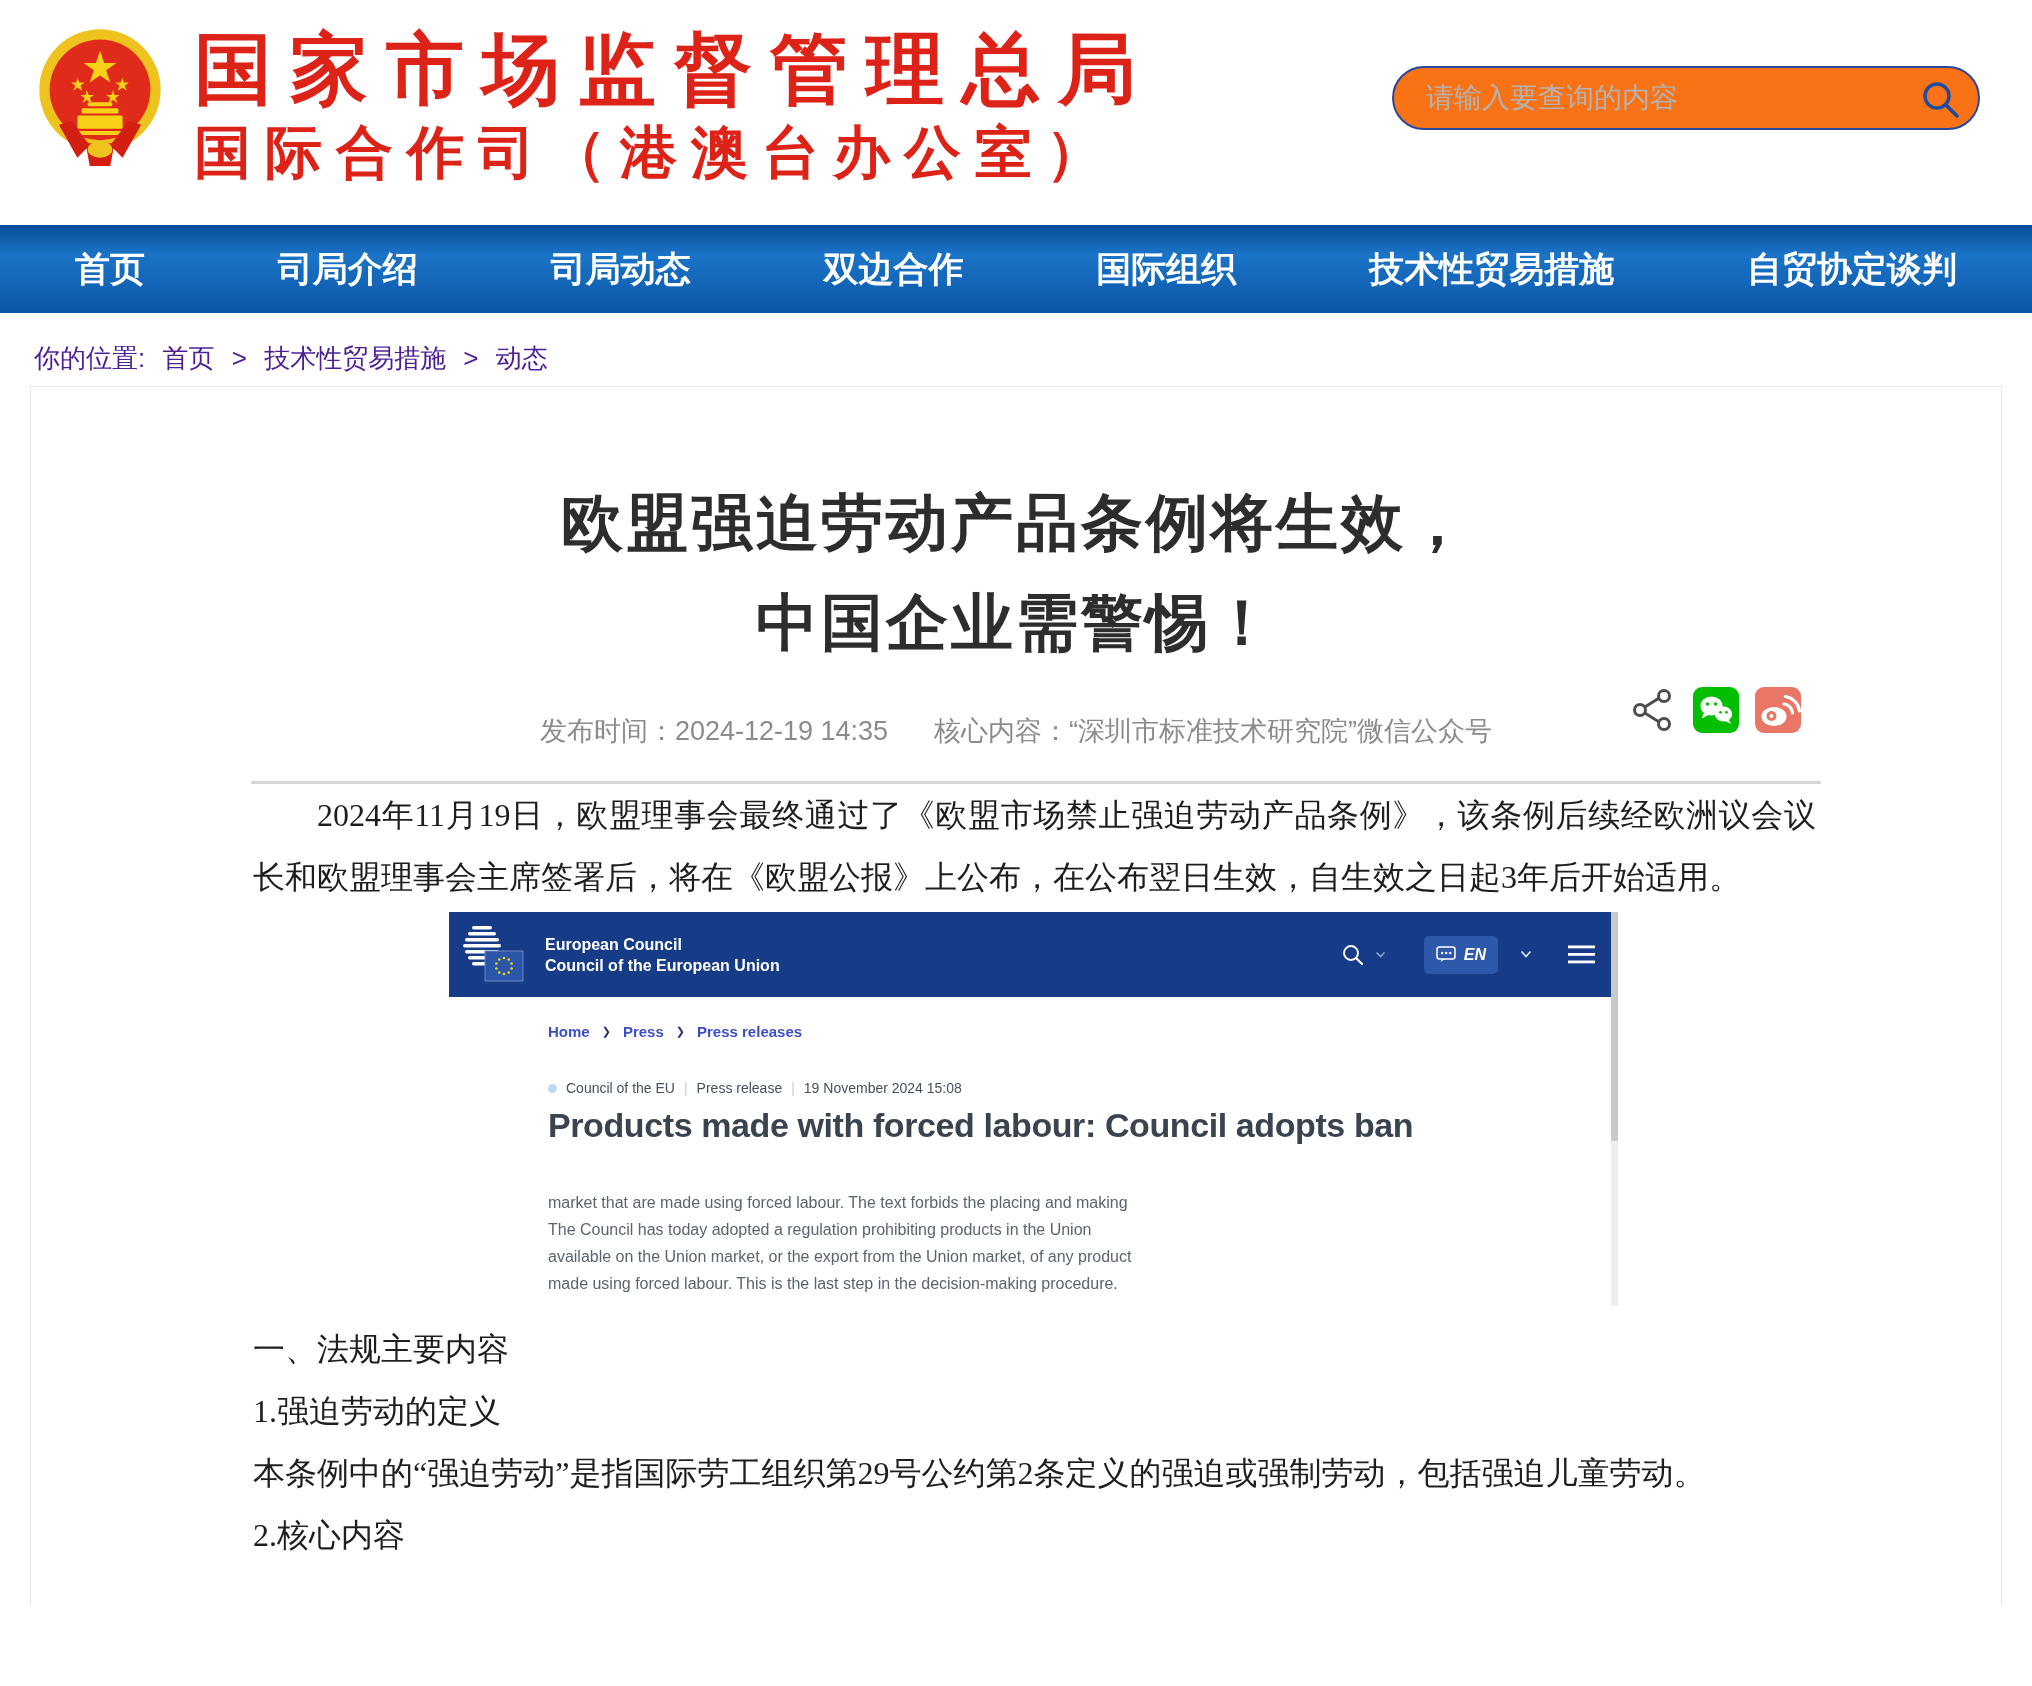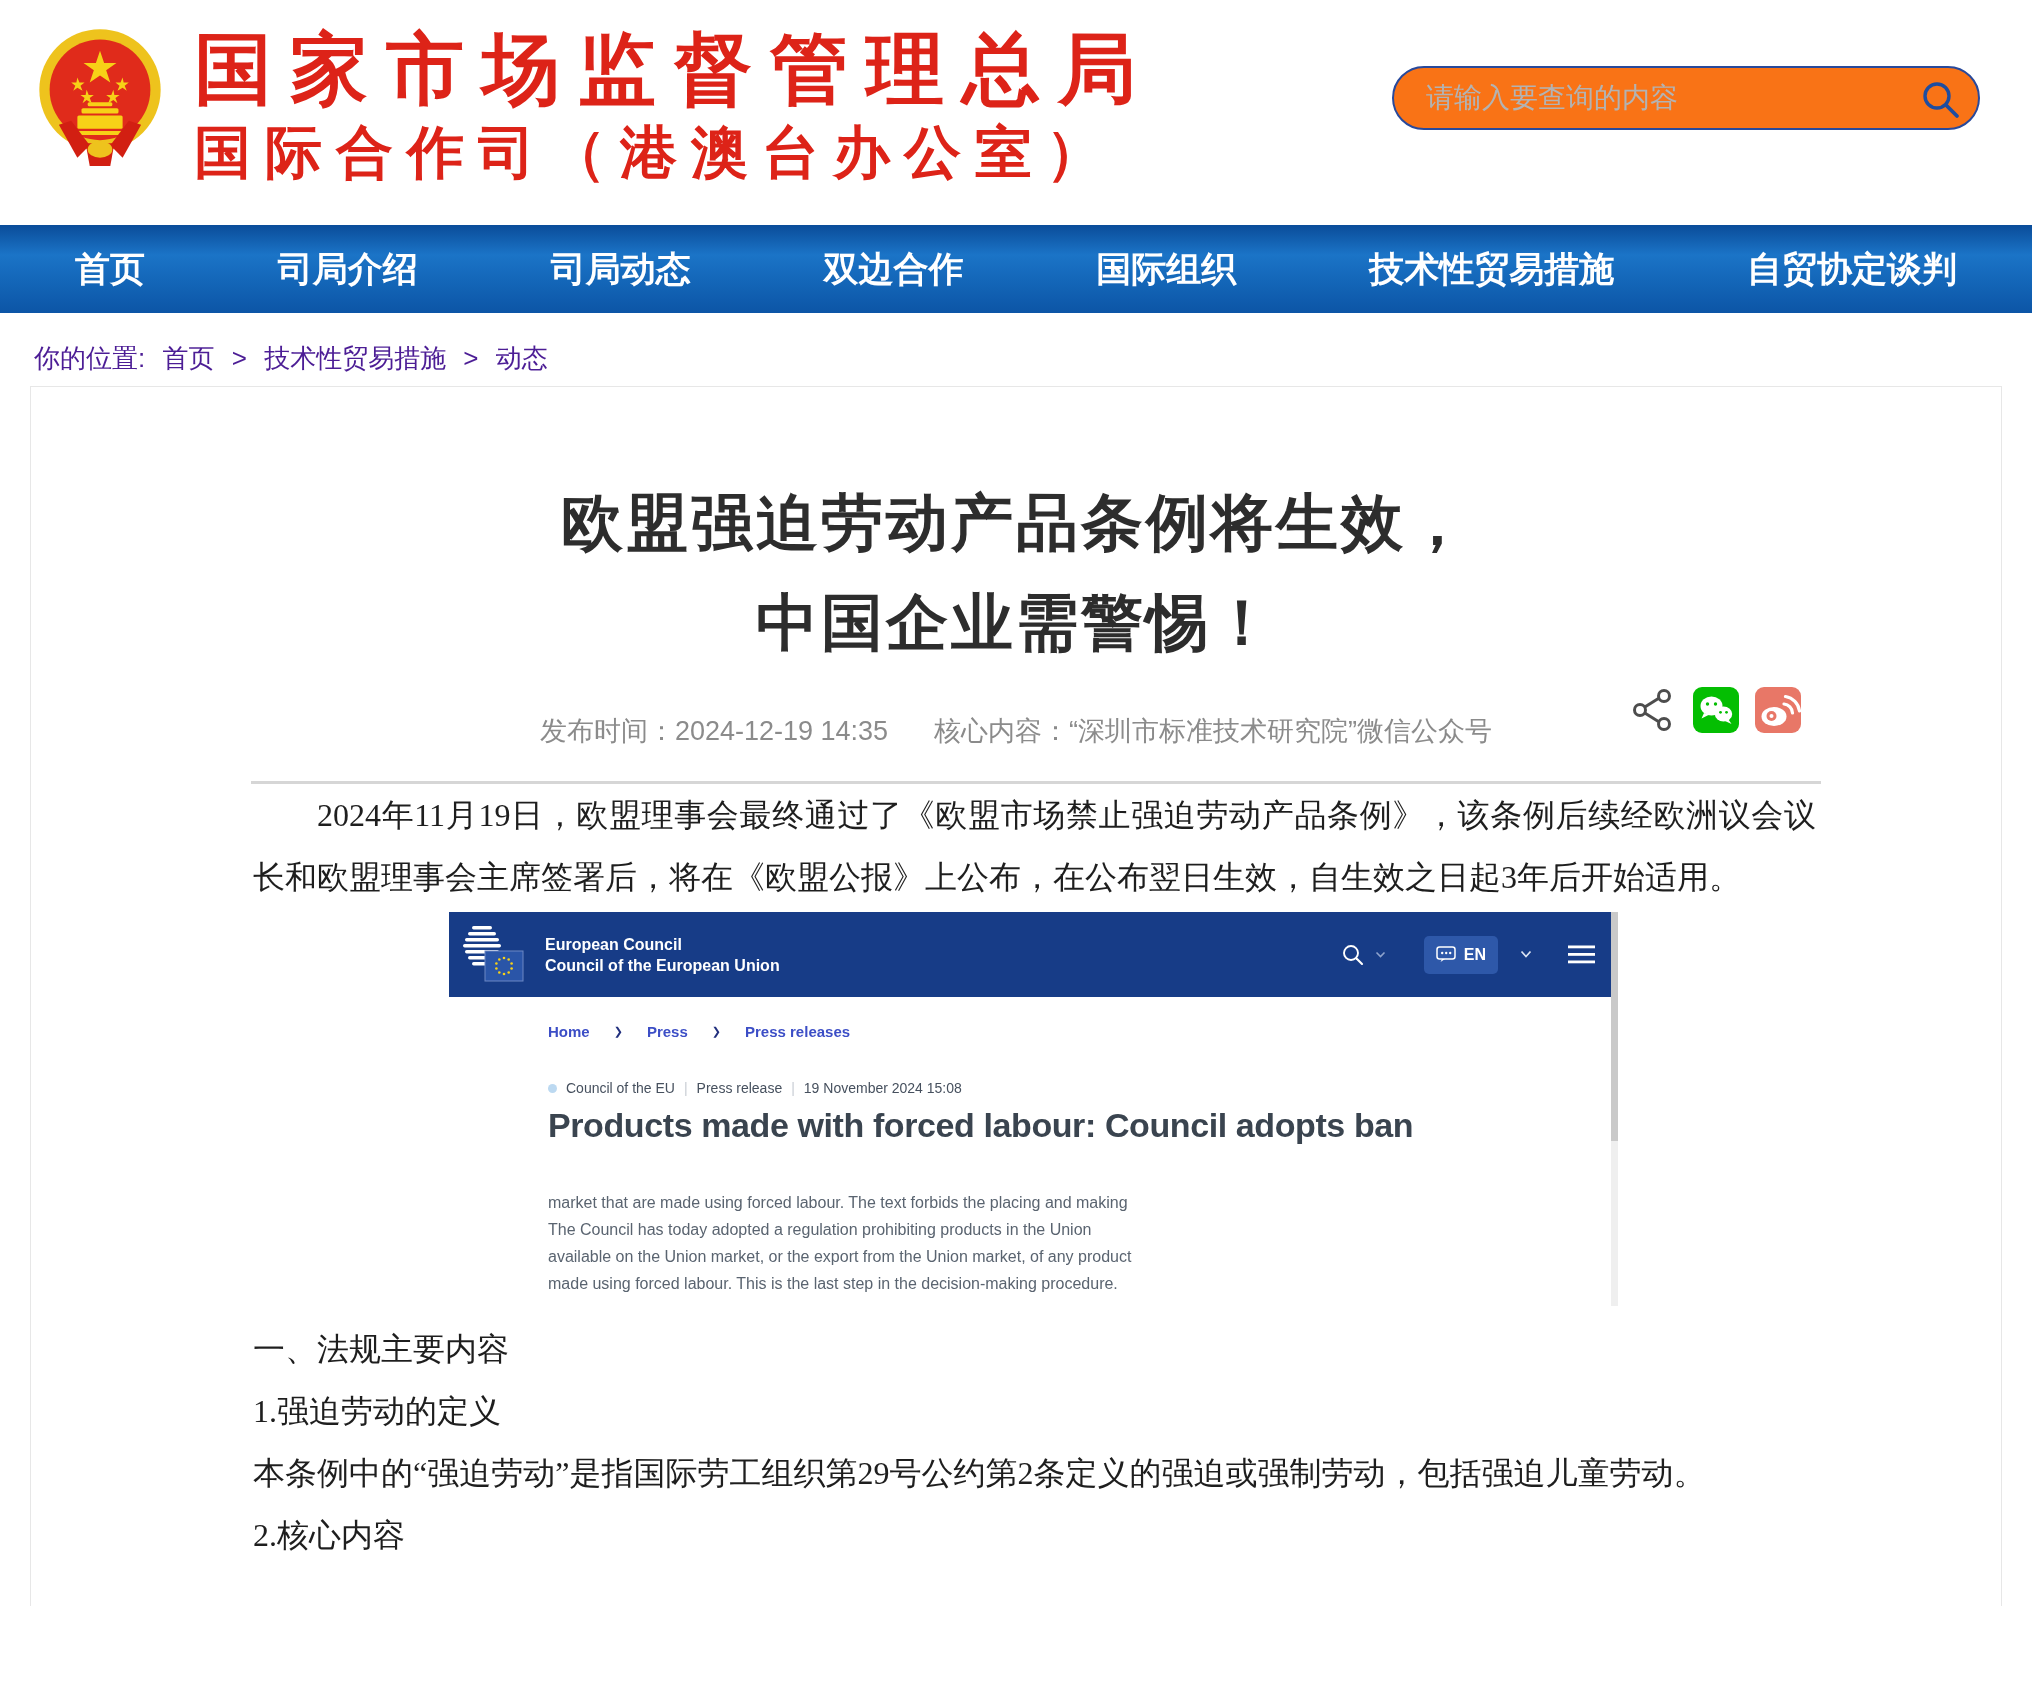--- a/index.html
+++ b/index.html
@@ -62,23 +62,23 @@
 
   
   .eu-shot {
     position:relative; width:1169px; height:394px; margin:4px 0 12px 196px;
     font-family:"Liberation Sans","DejaVu Sans",sans-serif; text-align:left; overflow:hidden; background:#fff;
   }
   .eu-header { height:85px; margin-right:7px; background:#173c87; display:flex; align-items:center; padding:0 16px 0 10px; }
   .eu-logo-text { margin-left:10px; color:#fff; font-weight:bold; font-size:16px; line-height:21px; white-space:nowrap; }
   .eu-hspacer { flex:1; }
   .eu-hicons { display:flex; align-items:center; }
-  .eu-pill { background:#2e58a9; border-radius:5px; height:38px; padding:0 12px; display:flex; align-items:center; gap:7px; color:#fff; font-weight:bold; font-size:16px; }
+  .eu-pill { background:#2e58a9; border-radius:5px; height:38px; padding:0 12px; display:flex; align-items:center; gap:7px; color:#fff; font-weight:bold; font-size:16px;font-style:italic; }
   .eu-white { padding:26px 0 0 99px; }
-  .eu-crumbs { display:flex; align-items:center; gap:24px; font-size:15px; font-weight:bold; color:#3c4ec6; }
+  .eu-crumbs { display:flex; align-items:center; gap:12px; font-size:15px; font-weight:bold; color:#3c4ec6; }
   .eu-crumb-sep { color:#22307e; font-size:11px; font-weight:bold; }
   .eu-meta { margin-top:40px; display:flex; align-items:center; gap:9px; font-size:14px; color:#46505e; }
   .eu-dot { width:9px; height:9px; border-radius:50%; background:#bcd9f1; }
   .eu-pipe { color:#c8cdd4; }
   .eu-headline { margin-top:10px; font-size:34px; font-weight:bold; color:#3a444f; letter-spacing:-0.4px; }
   .eu-text { margin-top:44px; font-size:16px; color:#5a6470; line-height:27px; }
   .eu-scroll { position:absolute; right:0; top:0; width:7px; height:100%; background:#efefef; }
   .eu-thumb { position:absolute; top:0; left:0; width:7px; height:58%; background:#c9c9c9; }
 </style>
 </head>

